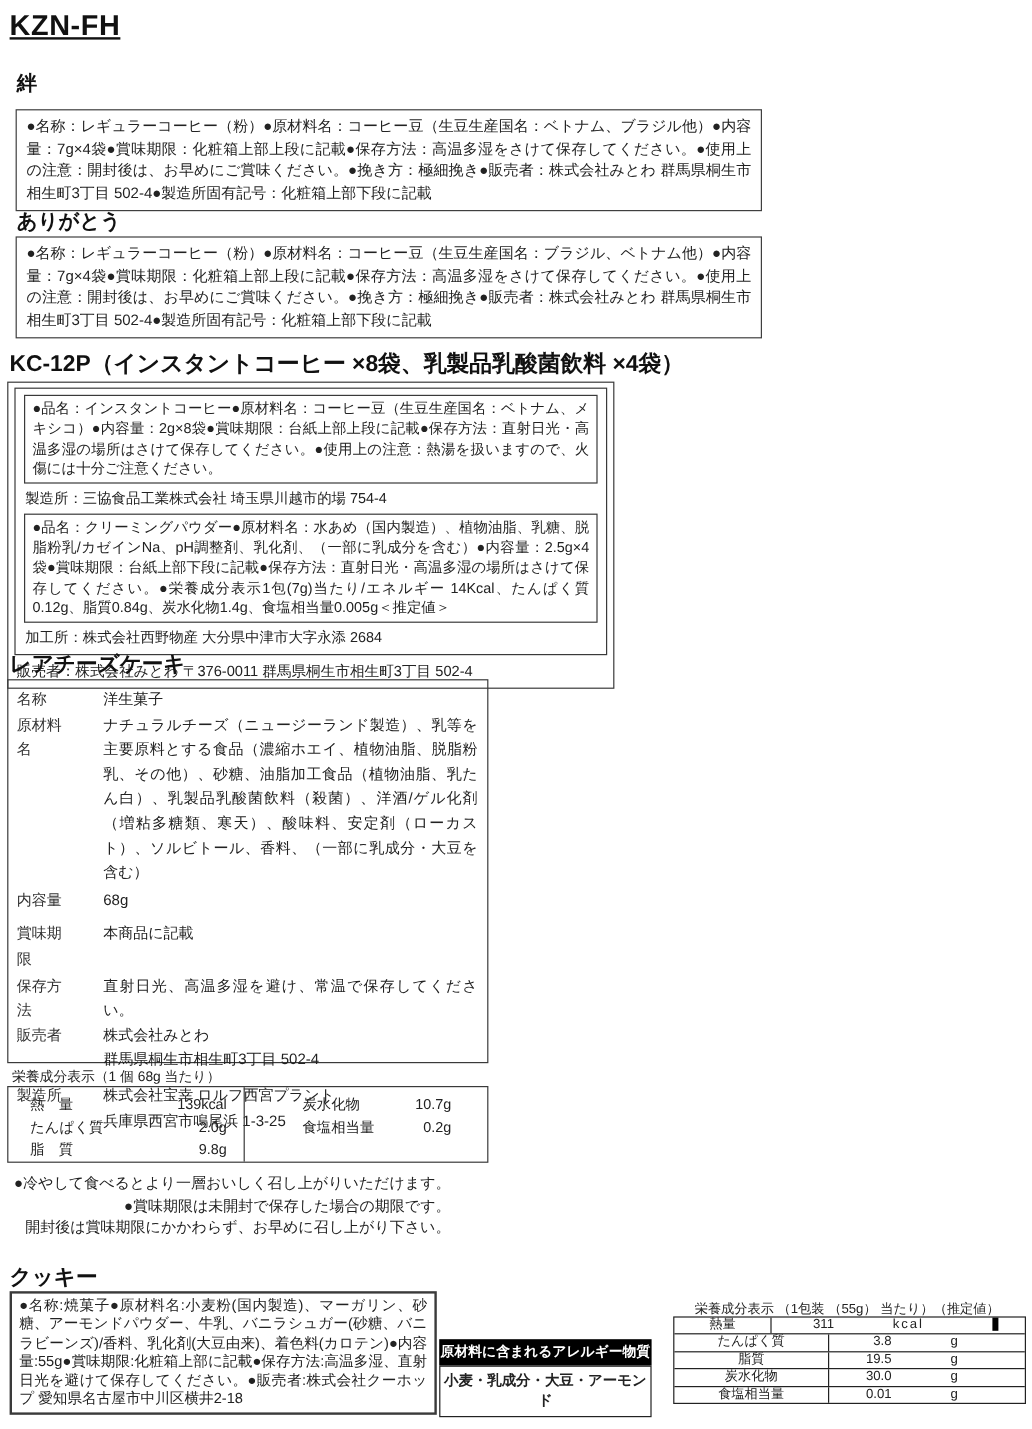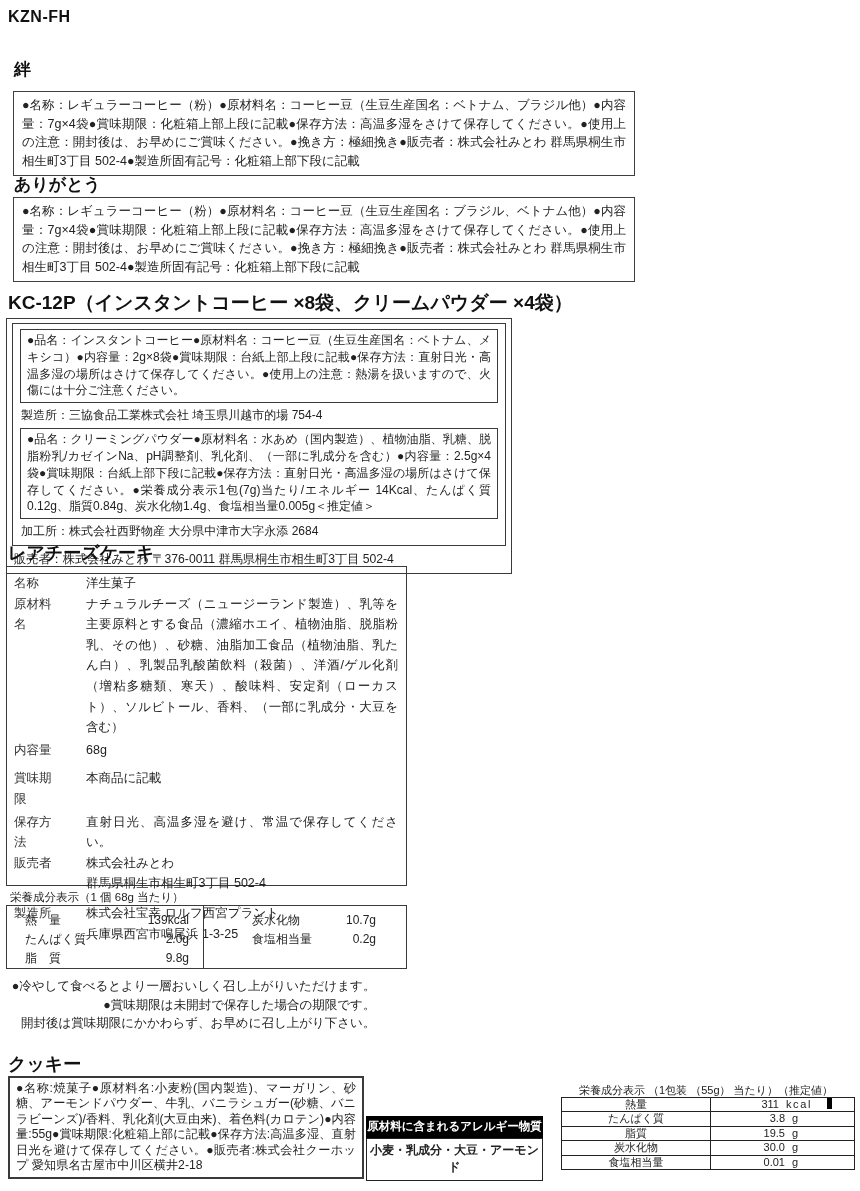--- a/index.html
+++ b/index.html
@@ -3,21 +3,21 @@
 <meta charset="utf-8">
 <title>KZN-FH</title>
 <style>
   html,body{margin:0;padding:0;background:#fff;}
   #page{
     position:relative;width:860px;height:1191px;background:#ffffff;
     font-family:"Liberation Sans","DejaVu Sans",sans-serif;color:#1a1a1a;
     overflow:hidden;
   }
   .abs{position:absolute;}
-  .h1{font-size:16px;font-weight:bold;letter-spacing:0.5px;color:#111;}
+  .h1{font-size:24px;font-weight:bold;letter-spacing:0.5px;color:#111;text-decoration:underline;}
   .h2{font-size:17px;font-weight:bold;color:#111;}
   .h2-lg{font-size:19px;font-weight:bold;color:#111;}
   .label-box{
     border:1.6px solid #3f3f3f;padding:4px 8px 5px 8px;
     font-size:12.5px;line-height:18.6px;text-align:justify;color:#222;
   }
   
   .kc-outer{border:1.6px solid #3a3a3a;padding:4px 5px;}
   .kc-mid{border:1.6px solid #3a3a3a;padding:5px 7px 4px 7px;}
   .kc-inner{border:1.5px solid #3a3a3a;padding:2px 6px 3px 6px;font-size:12px;line-height:16.8px;text-align:justify;color:#222;}
@@ -38,21 +38,21 @@
   
   .ck-box{border:2px solid #3a3a3a;padding:3px 6px 4px 6px;font-size:12.2px;line-height:15.4px;text-align:justify;color:#222;}
   .ck-line{font-size:12.5px;color:#222;}
   .alg-title{background:#000;color:#fff;font-size:11.5px;font-weight:bold;text-align:center;padding:3px 0 4px 0;}
   .alg-body{border:1.6px solid #222;font-size:12px;font-weight:700;text-align:center;padding:3px 0 4px 0;color:#222;}
   .cknut-caption{font-size:11px;color:#222;text-align:center;}
   .cknut-table{border:1.6px solid #222;}
   .cknut-row{display:flex;border-bottom:1.4px solid #222;}
   .cknut-row:last-child{border-bottom:none;}
   .cknut-label{width:148px;border-right:1.6px solid #222;text-align:center;font-size:11px;line-height:13.4px;color:#222;}
-  .cknut-value{flex:1;display:flex;justify-content:flex-end;font-size:11px;line-height:13.4px;color:#222;padding-right:22px;}
+  .cknut-value{flex:1;display:flex;justify-content:flex-end;font-size:11px;line-height:13.4px;color:#222;padding-right:22px;gap:42px;}
   .cknut-num{width:52px;text-align:right;}
   .cknut-unit{width:40px;text-align:left;margin-left:7px;letter-spacing:1.6px;}
   .cursor-bar{display:inline-block;width:5px;height:11px;background:#000;margin-left:1px;vertical-align:middle;}
 </style>
 </head>
 <body>
 
 <div id="page">
 
   <div class="abs h1" style="left:8px;top:8px;">KZN-FH</div>
@@ -60,21 +60,21 @@
   <div class="abs h2" style="left:14px;top:58px;">絆</div>
   <div class="abs label-box" style="left:13px;top:91px;width:604px;">
     <span>●名称：レギュラーコーヒー（粉）●原材料名：コーヒー豆（生豆生産国名：ベトナム、ブラジル他）●内容量：7g×4袋●賞味期限：化粧箱上部上段に記載●保存方法：高温多湿をさけて保存してください。●使用上の注意：開封後は、お早めにご賞味ください。●挽き方：極細挽き●販売者：株式会社みとわ 群馬県桐生市相生町3丁目 502-4●製造所固有記号：化粧箱上部下段に記載</span>
   </div>
 
   <div class="abs h2" style="left:14px;top:173px;">ありがとう</div>
   <div class="abs label-box" style="left:13px;top:197px;width:604px;">
     <span>●名称：レギュラーコーヒー（粉）●原材料名：コーヒー豆（生豆生産国名：ブラジル、ベトナム他）●内容量：7g×4袋●賞味期限：化粧箱上部上段に記載●保存方法：高温多湿をさけて保存してください。●使用上の注意：開封後は、お早めにご賞味ください。●挽き方：極細挽き●販売者：株式会社みとわ 群馬県桐生市相生町3丁目 502-4●製造所固有記号：化粧箱上部下段に記載</span>
   </div>
 
-  <div class="abs h2-lg" style="left:8px;top:290px;">KC-12P（インスタントコーヒー ×8袋、クリームパウダー ×4袋）</div>
+  <div class="abs h2-lg" style="left:8px;top:290px;">KC-12P（インスタントコーヒー ×8袋、乳製品乳酸菌飲料 ×4袋）</div>
   <div class="abs kc-outer" style="left:6px;top:318px;width:494px;">
     <div class="kc-mid">
       <div class="kc-inner">
         <span>●品名：インスタントコーヒー●原材料名：コーヒー豆（生豆生産国名：ベトナム、メキシコ）●内容量：2g×8袋●賞味期限：台紙上部上段に記載●保存方法：直射日光・高温多湿の場所はさけて保存してください。●使用上の注意：熱湯を扱いますので、火傷には十分ご注意ください。</span>
       </div>
       <div class="kc-line">製造所：三協食品工業株式会社 埼玉県川越市的場 754-4</div>
       <div class="kc-inner">
         <span>●品名：クリーミングパウダー●原材料名：水あめ（国内製造）、植物油脂、乳糖、脱脂粉乳/カゼインNa、pH調整剤、乳化剤、（一部に乳成分を含む）●内容量：2.5g×4袋●賞味期限：台紙上部下段に記載●保存方法：直射日光・高温多湿の場所はさけて保存してください。●栄養成分表示1包(7g)当たり/エネルギー 14Kcal、たんぱく質0.12g、脂質0.84g、炭水化物1.4g、食塩相当量0.005g＜推定値＞</span>
       </div>
       <div class="kc-line" style="margin-bottom:1px;">加工所：株式会社西野物産 大分県中津市大字永添 2684</div>

